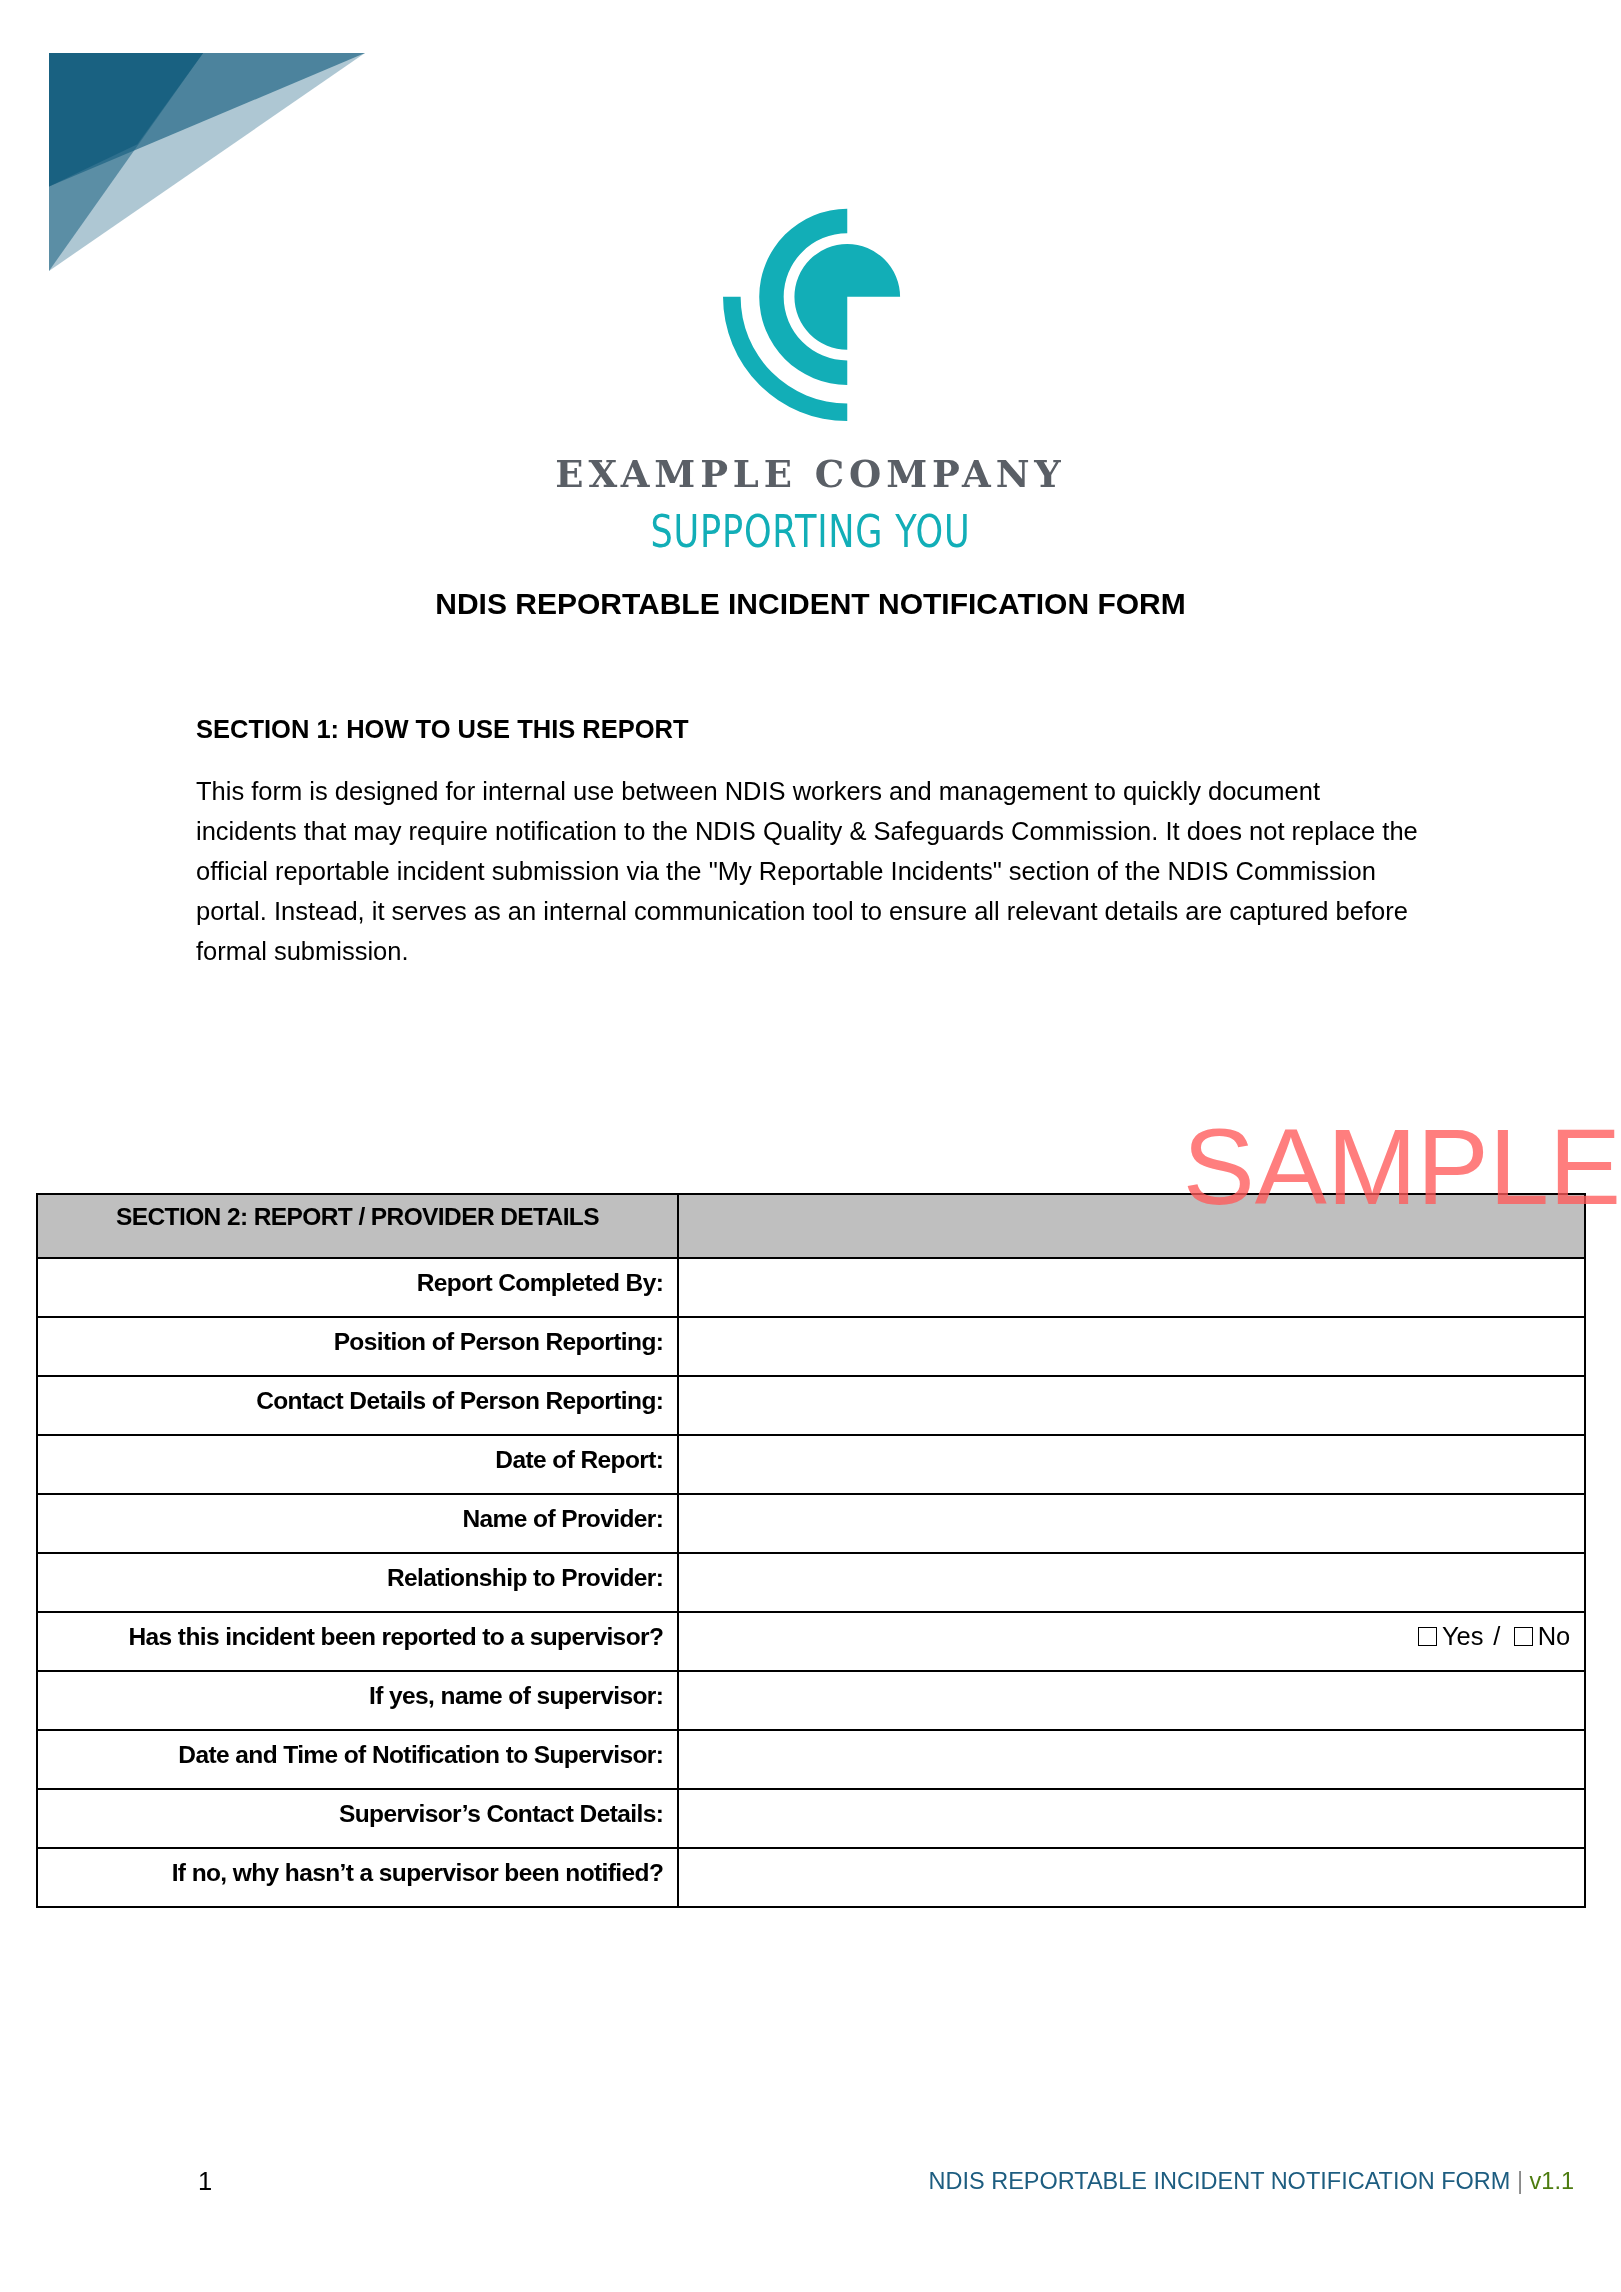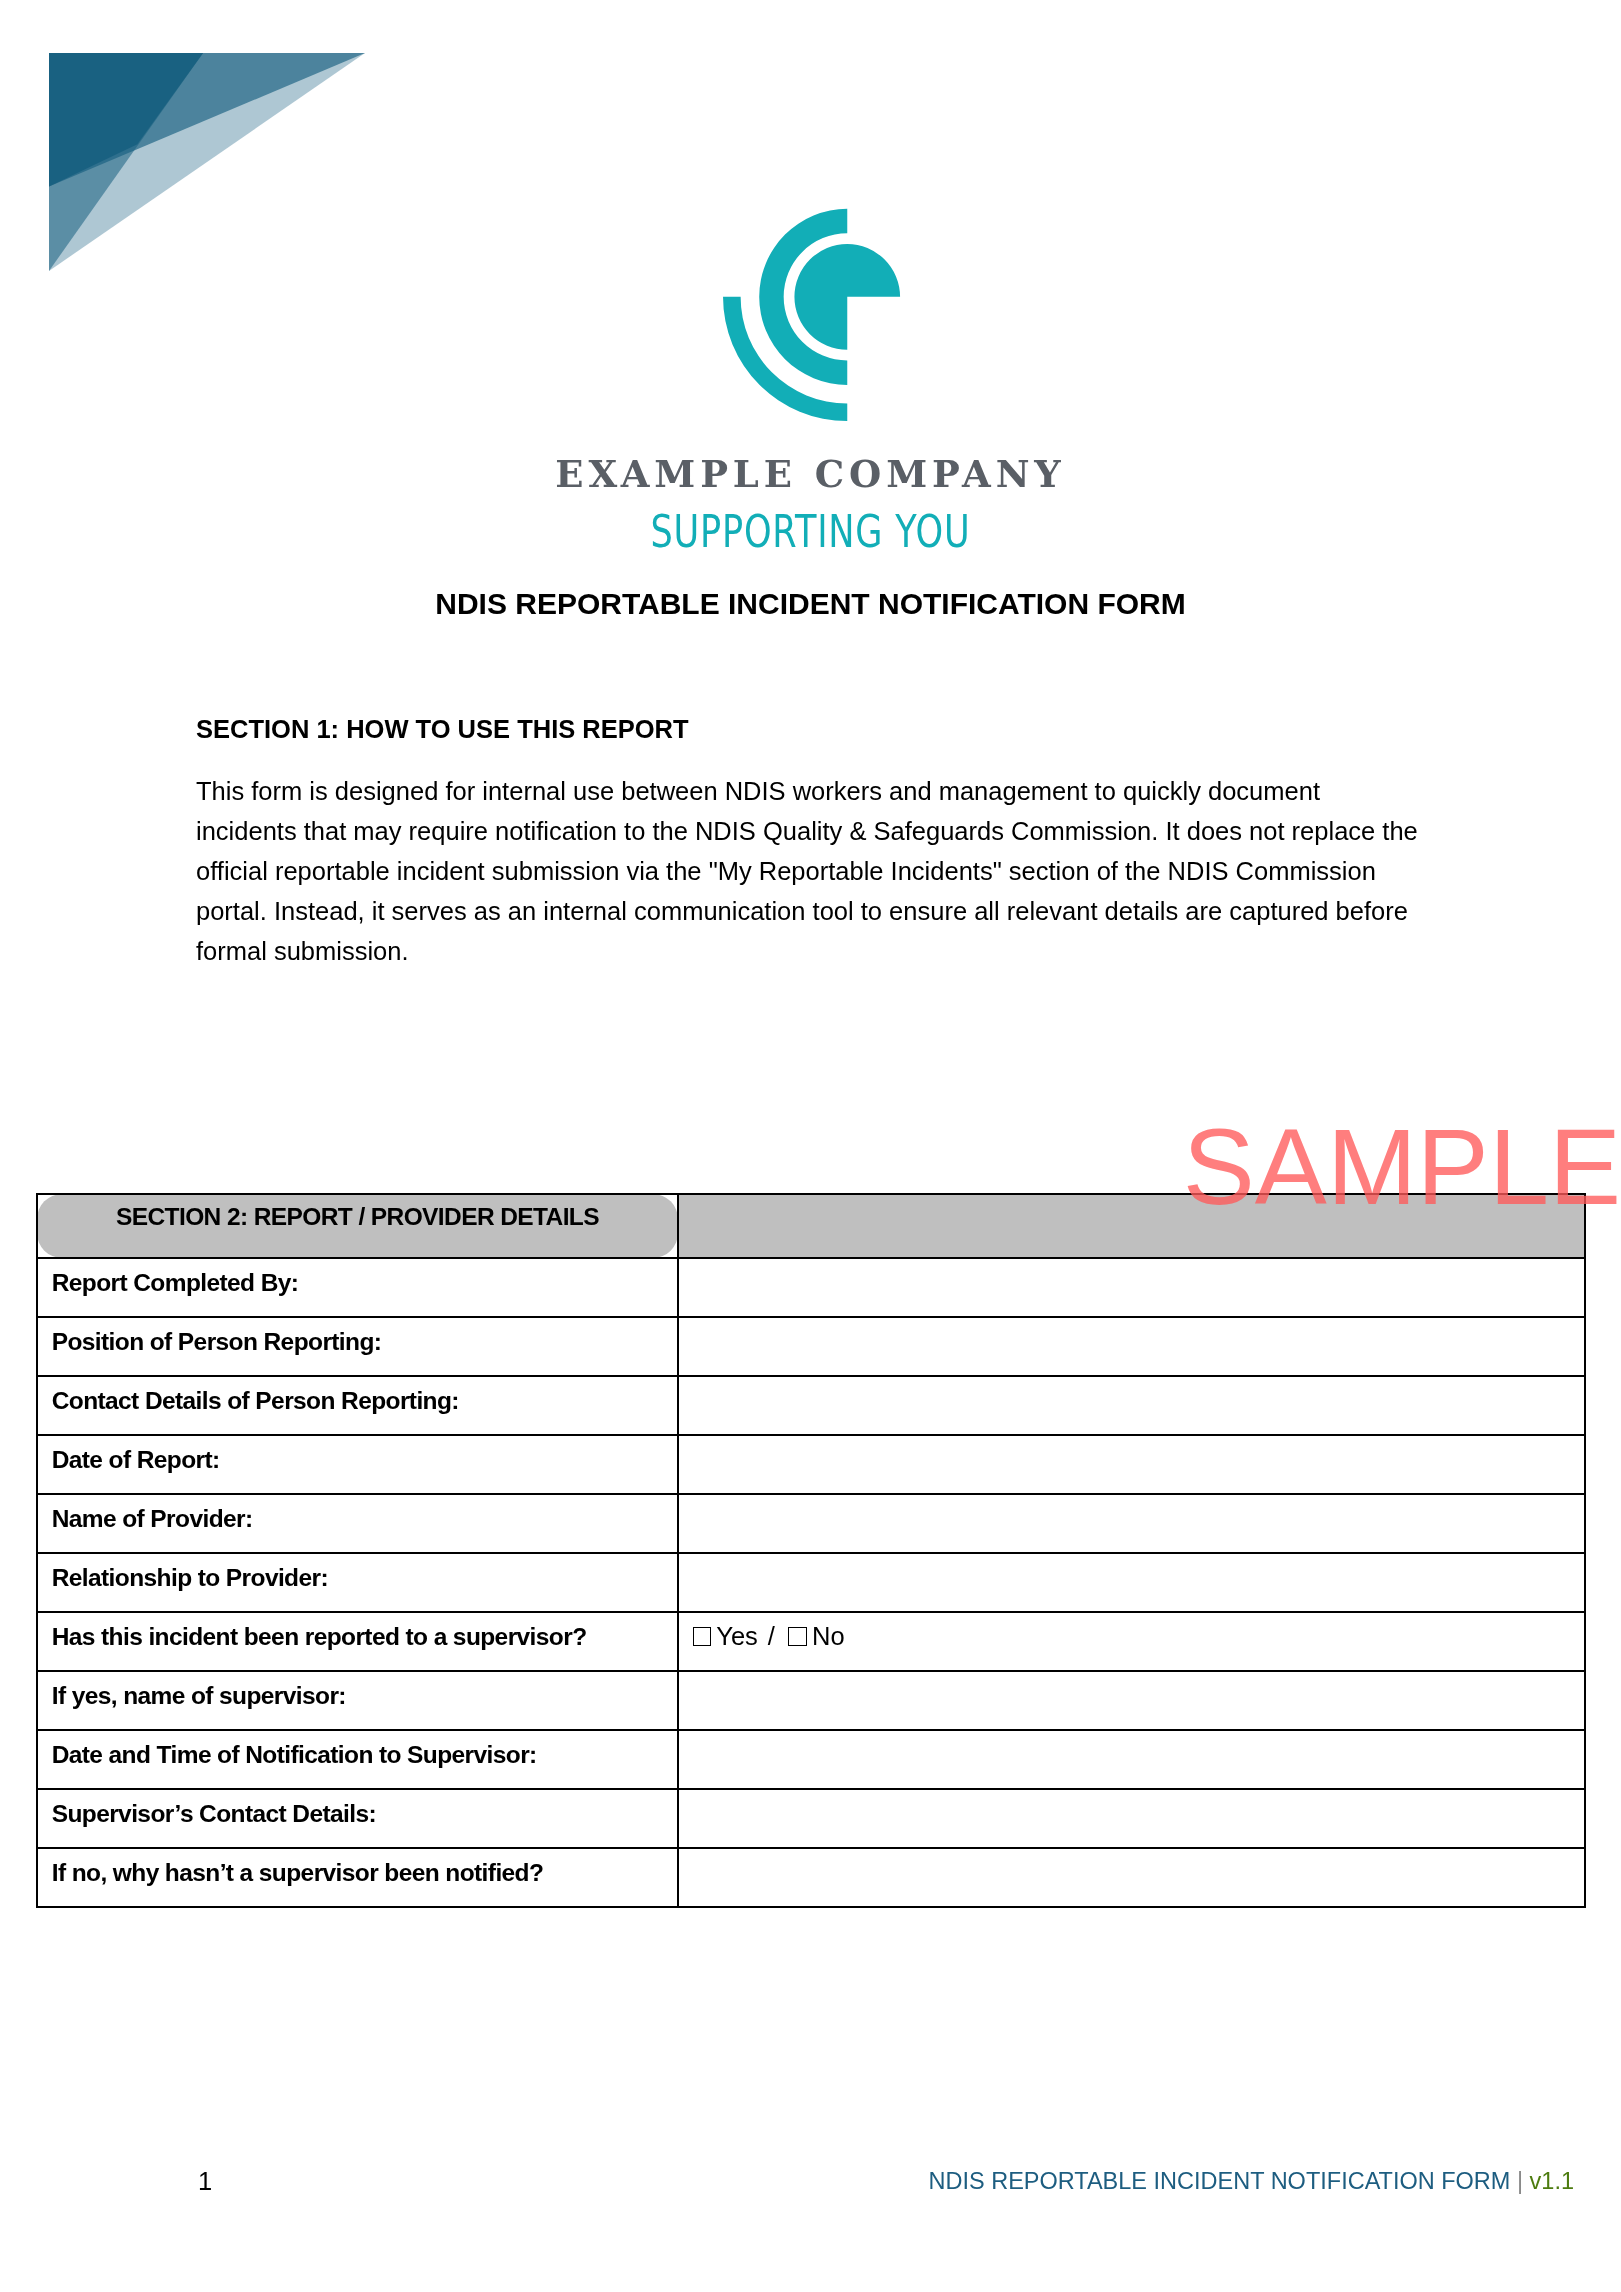--- a/index.html
+++ b/index.html
@@ -113,36 +113,36 @@
     }
     .form-table td {
       border: 2px solid #000;
       height: 59px;
       vertical-align: top;
       padding: 7.8px 13.7px 0 13.7px;
       font-family: "Liberation Sans", sans-serif;
       font-size: 24.5px;
       line-height: 31px;
       box-sizing: border-box;
+      text-align: right;
     }
     .form-table col.c1 { width: 641px; }
     .form-table col.c2 { width: 907px; }
     .form-table tr.header td {
       background: #bfbfbf;
       height: 64px;
     }
     .form-table tr.header td.label-cell {
       text-align: center;
       font-weight: bold;
       padding-top: 5.9px;
     }
     .form-table td.label-cell {
       font-weight: bold;
       letter-spacing: -0.6px;
-      border-radius: 25px;
     }
     .form-table td.value-cell {
       font-size: 25.5px;
       border-radius: 6px;
     }
     .checkbox-option {
       display: inline-block;
       cursor: pointer;
     }
     .checkbox-box {

